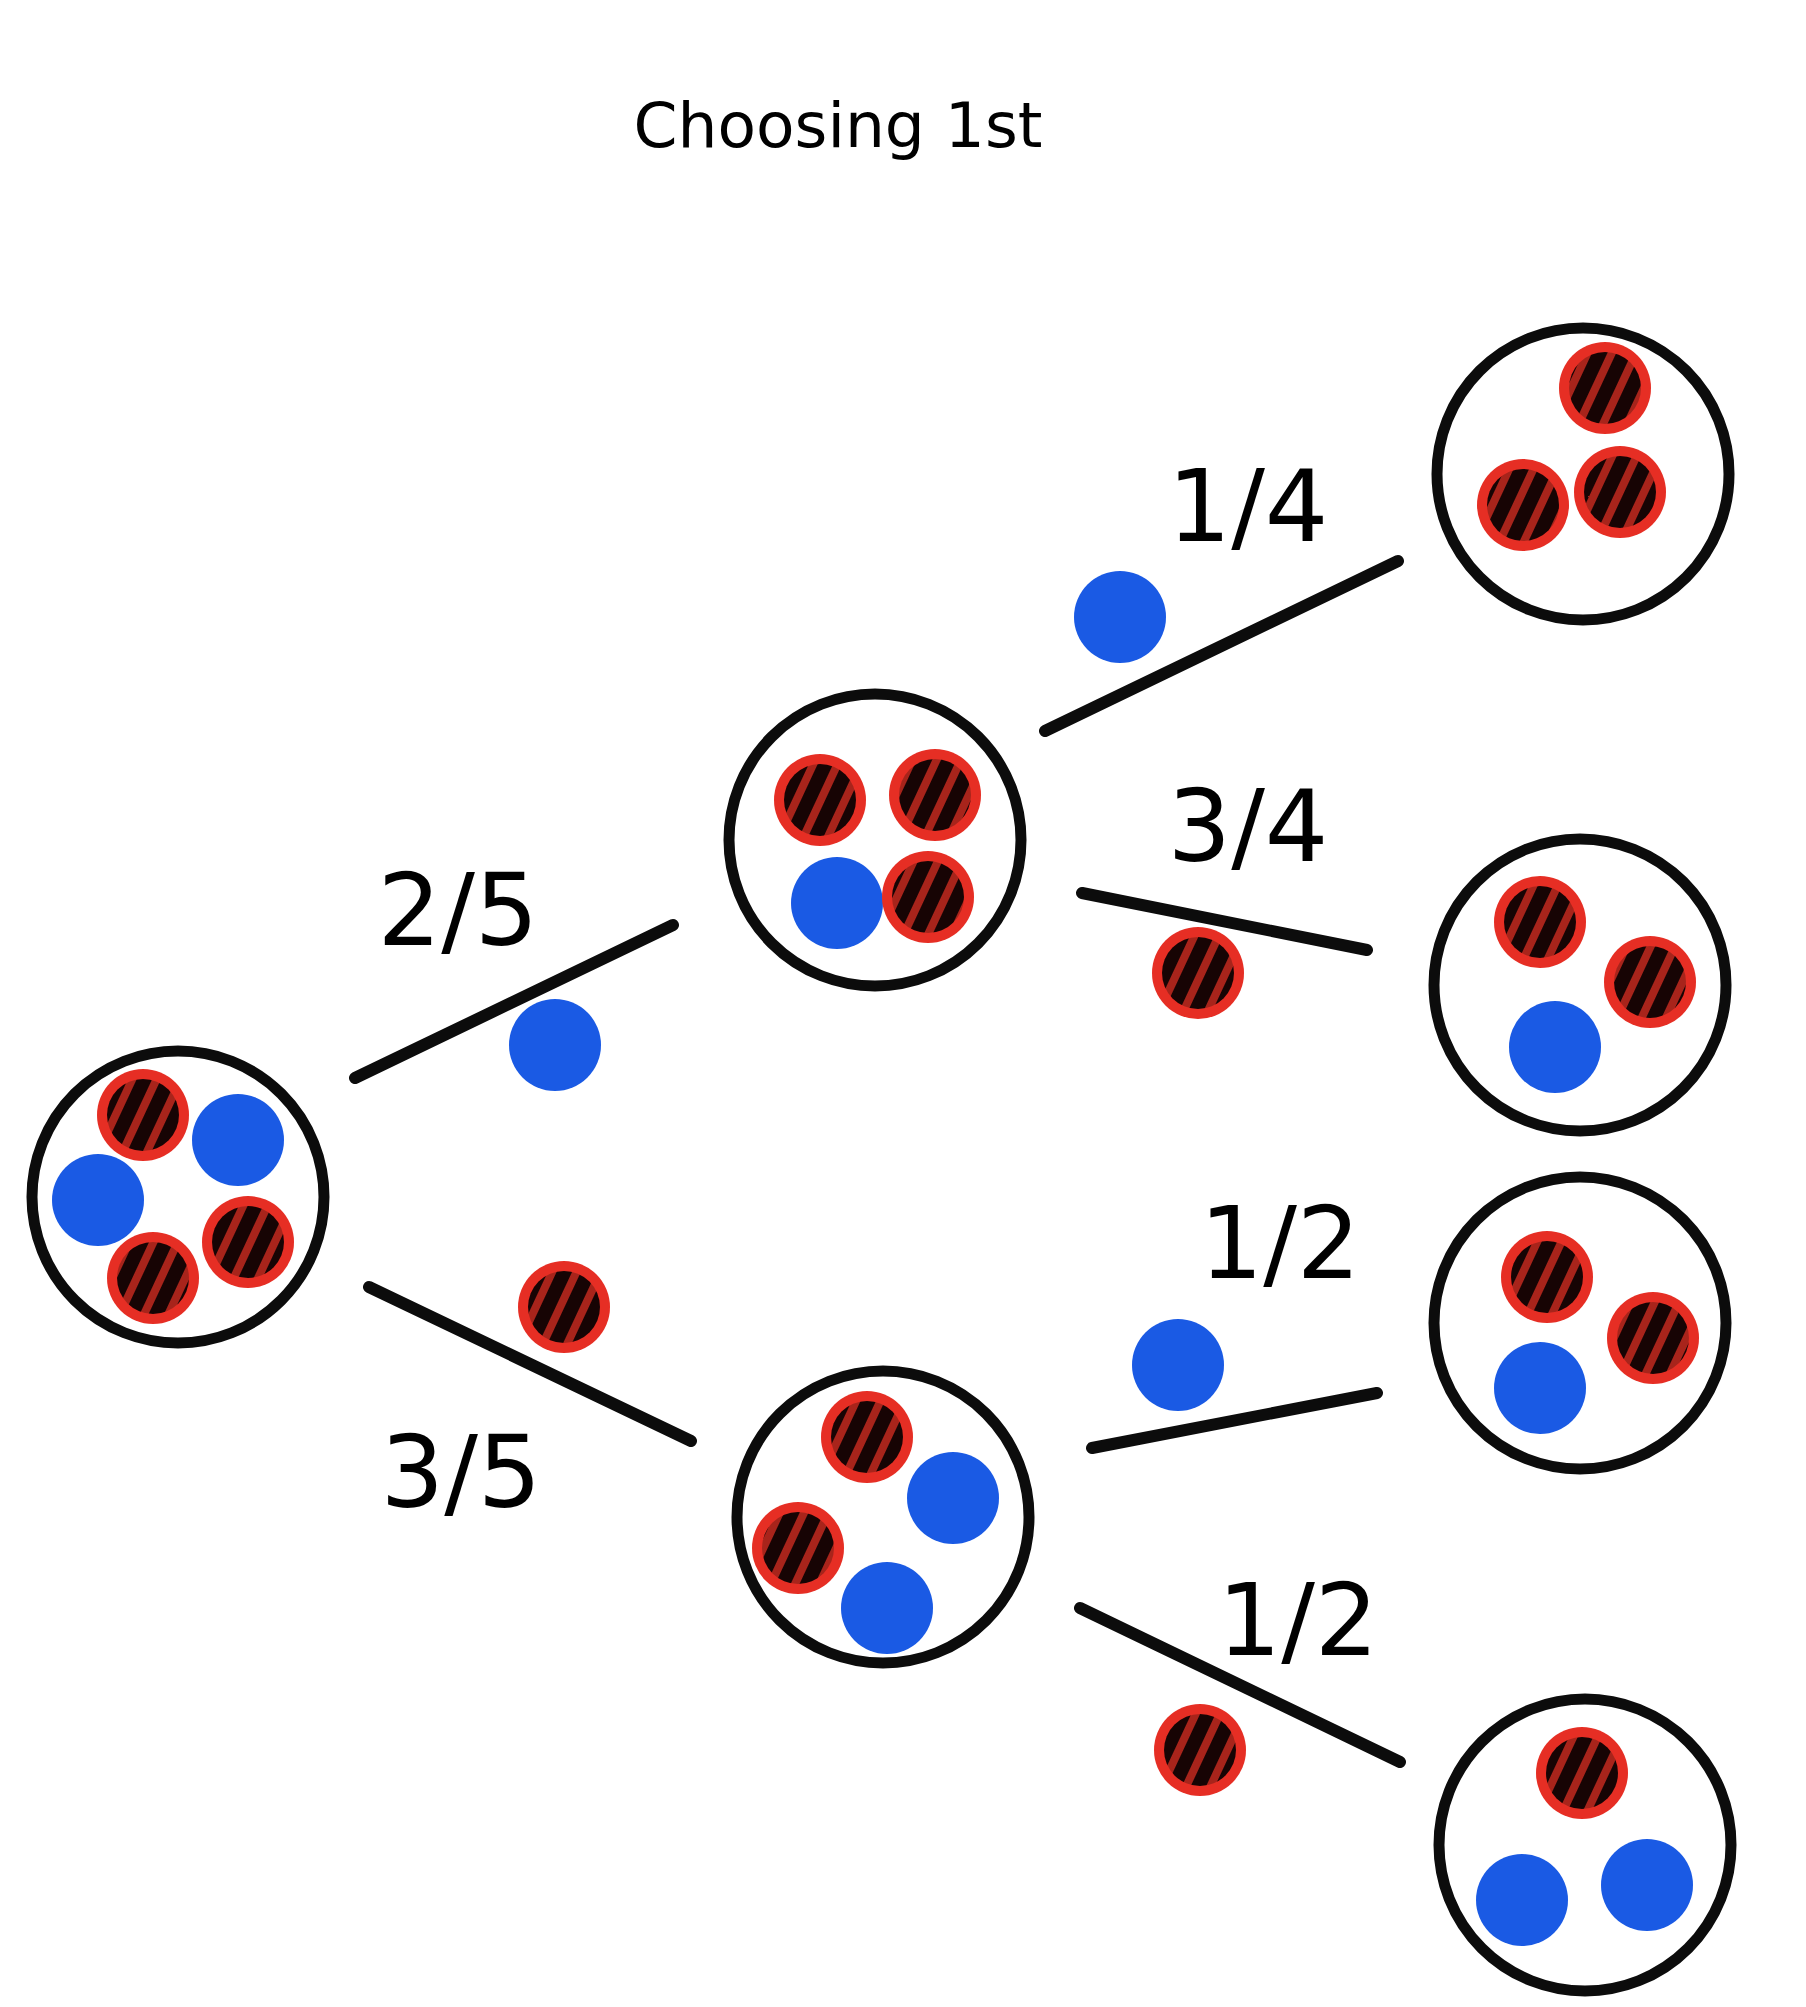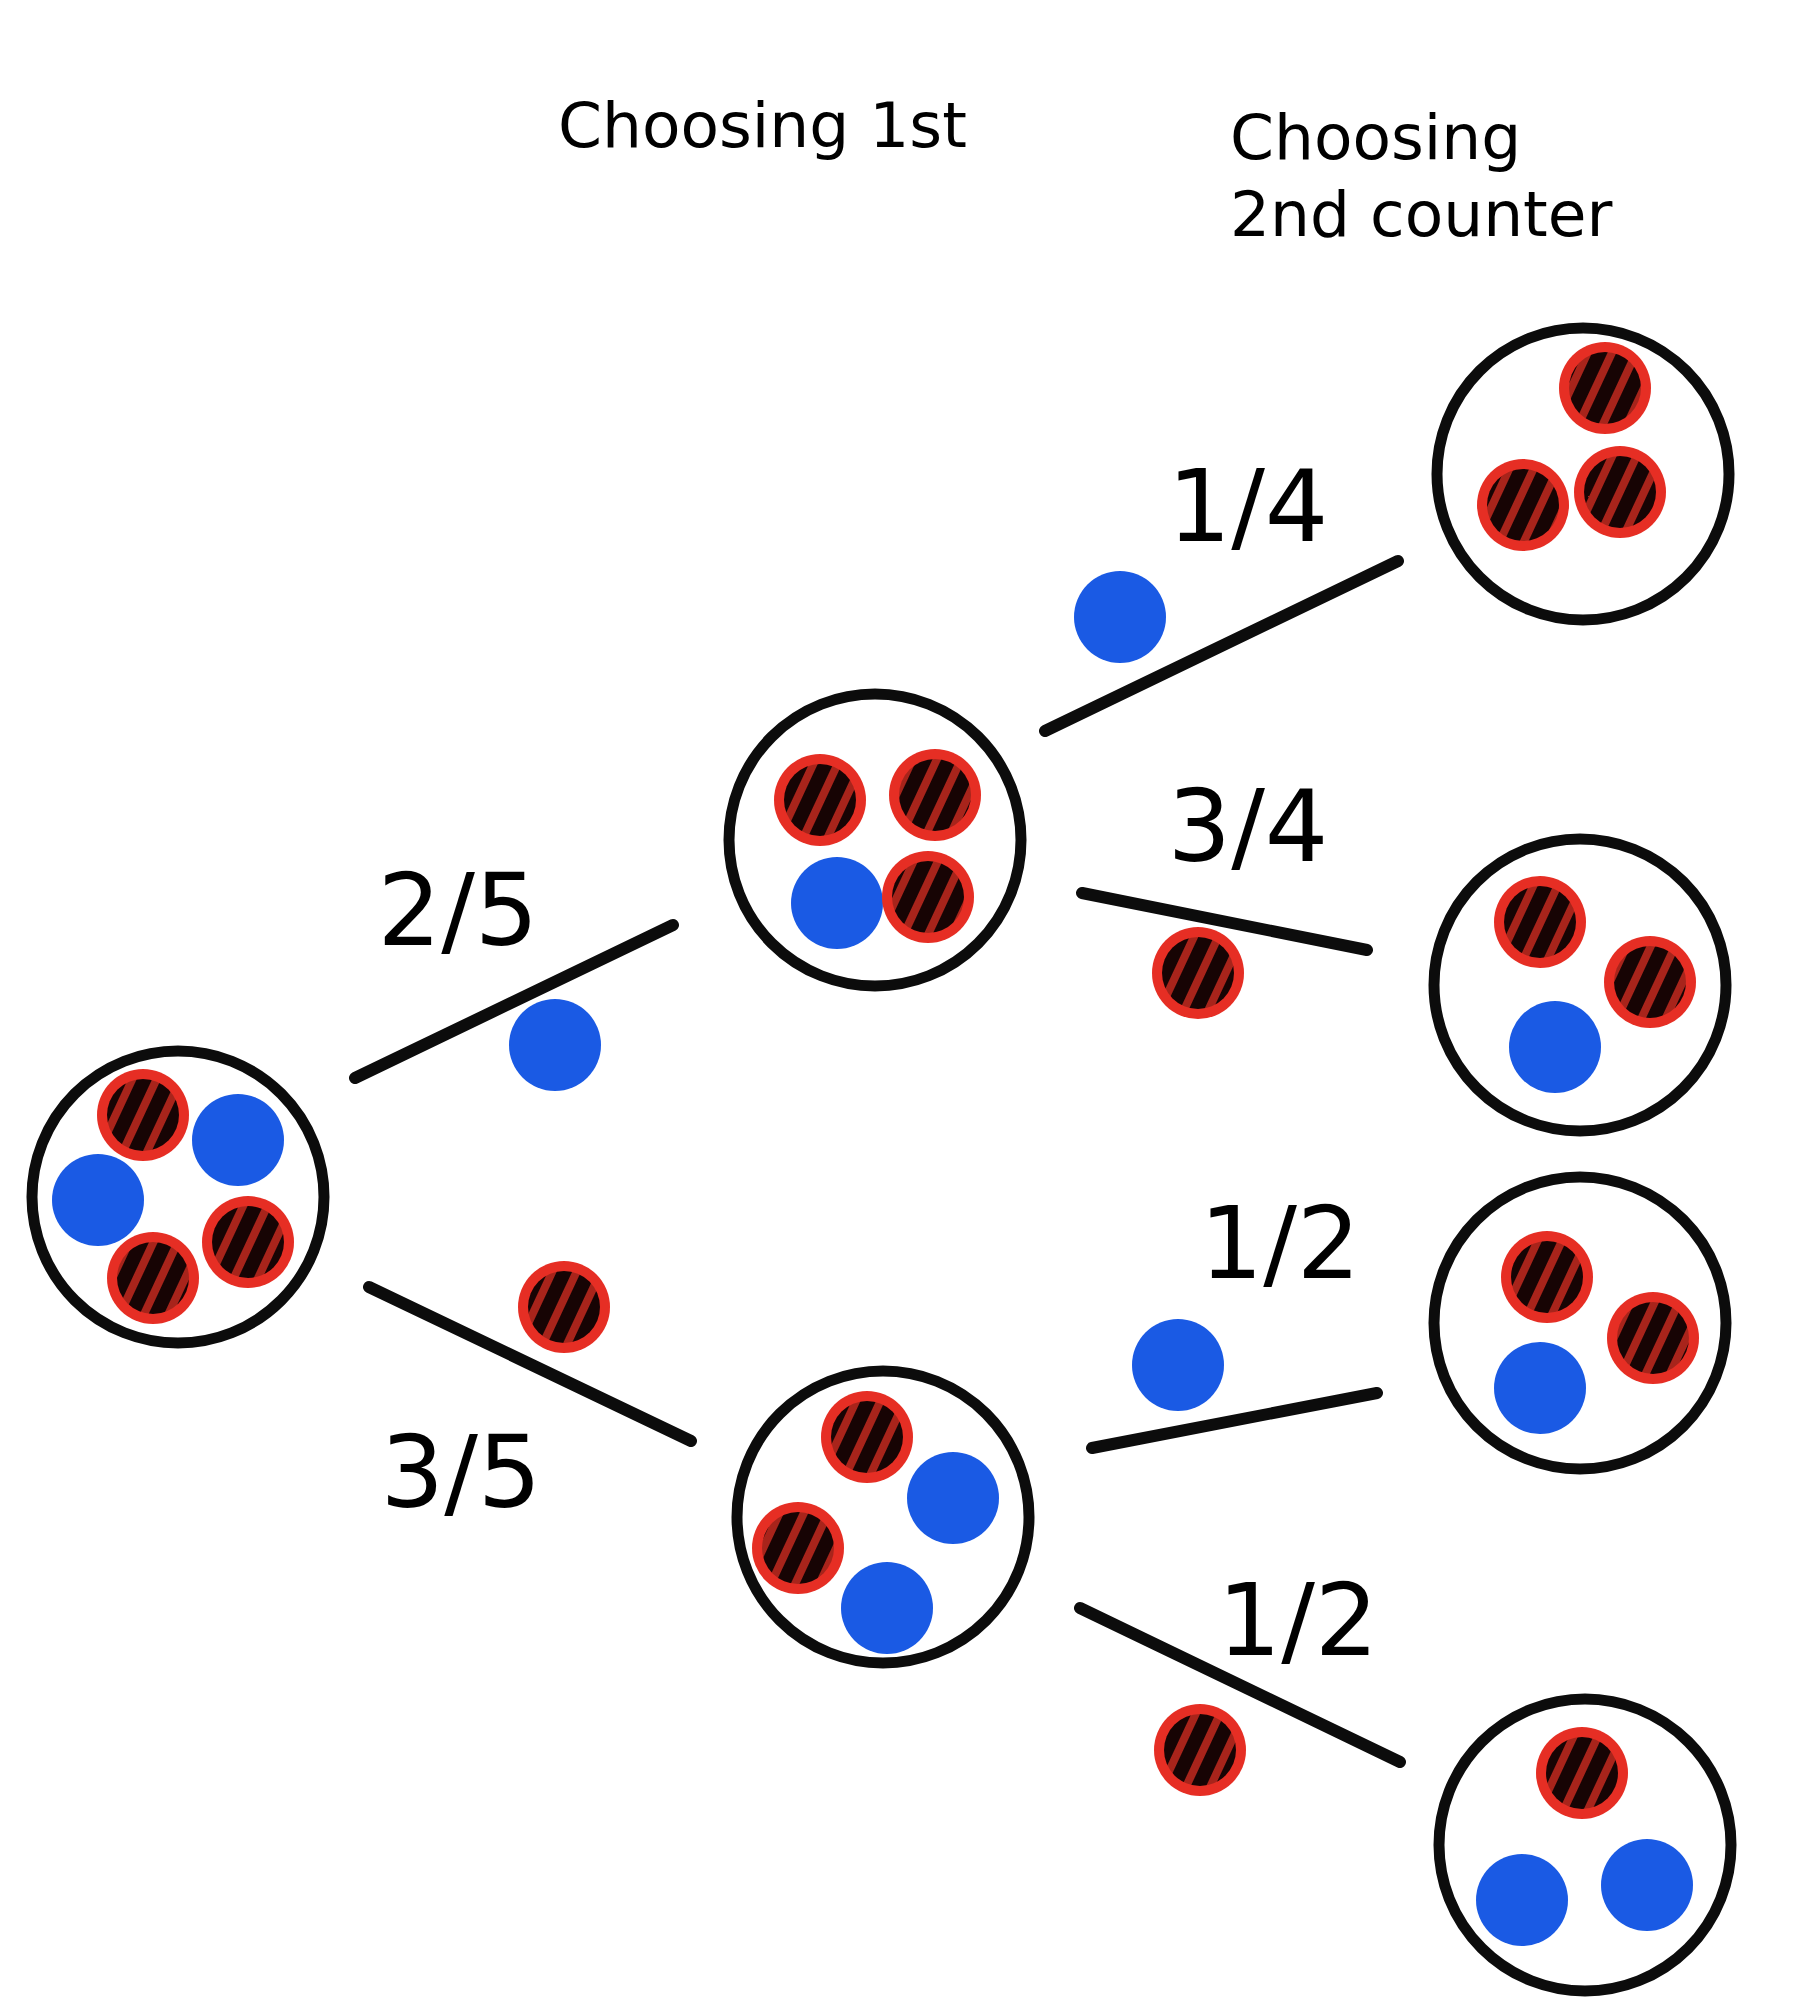--- a/index.html
+++ b/index.html
@@ -2,21 +2,21 @@
 <html><head>
 <meta charset="utf-8">
 <style>
   html,body{margin:0;padding:0;background:#ffffff;}
   .stage{
     position:relative;width:1806px;height:2007px;background:#ffffff;
     font-family:"DejaVu Sans","Liberation Sans",sans-serif;overflow:hidden;
   }
   .stage svg{position:absolute;left:0;top:0;width:100%;height:100%;}
   .hdr{
-    position:absolute;text-align:left;font-size:63px;line-height:1.22;
+    position:absolute;text-align:center;font-size:63px;line-height:1.22;
     color:#000;width:560px;transform:translateX(-50%);
   }
   .frac{
     font-family:"DejaVu Sans","Liberation Sans",sans-serif;
     font-size:100px;fill:#000;text-anchor:middle;
   }
 </style>
 </head>
 <body>
 
@@ -185,18 +185,14 @@
         <g>
           <circle cx="1647" cy="1885" r="46" fill="#1a5ae4"></circle>
         </g>
       </g>
     </svg>
 
   <div class="hdr" style="left:838px;top:88px">
     <div>Choosing 1st</div>
   </div>
 
-  <div class="hdr" style="left:1510px;top:100px">
-    <div>Choosing</div>
-    <div>2nd counter</div>
-  </div>
 
 </div>
 
 </body></html>

